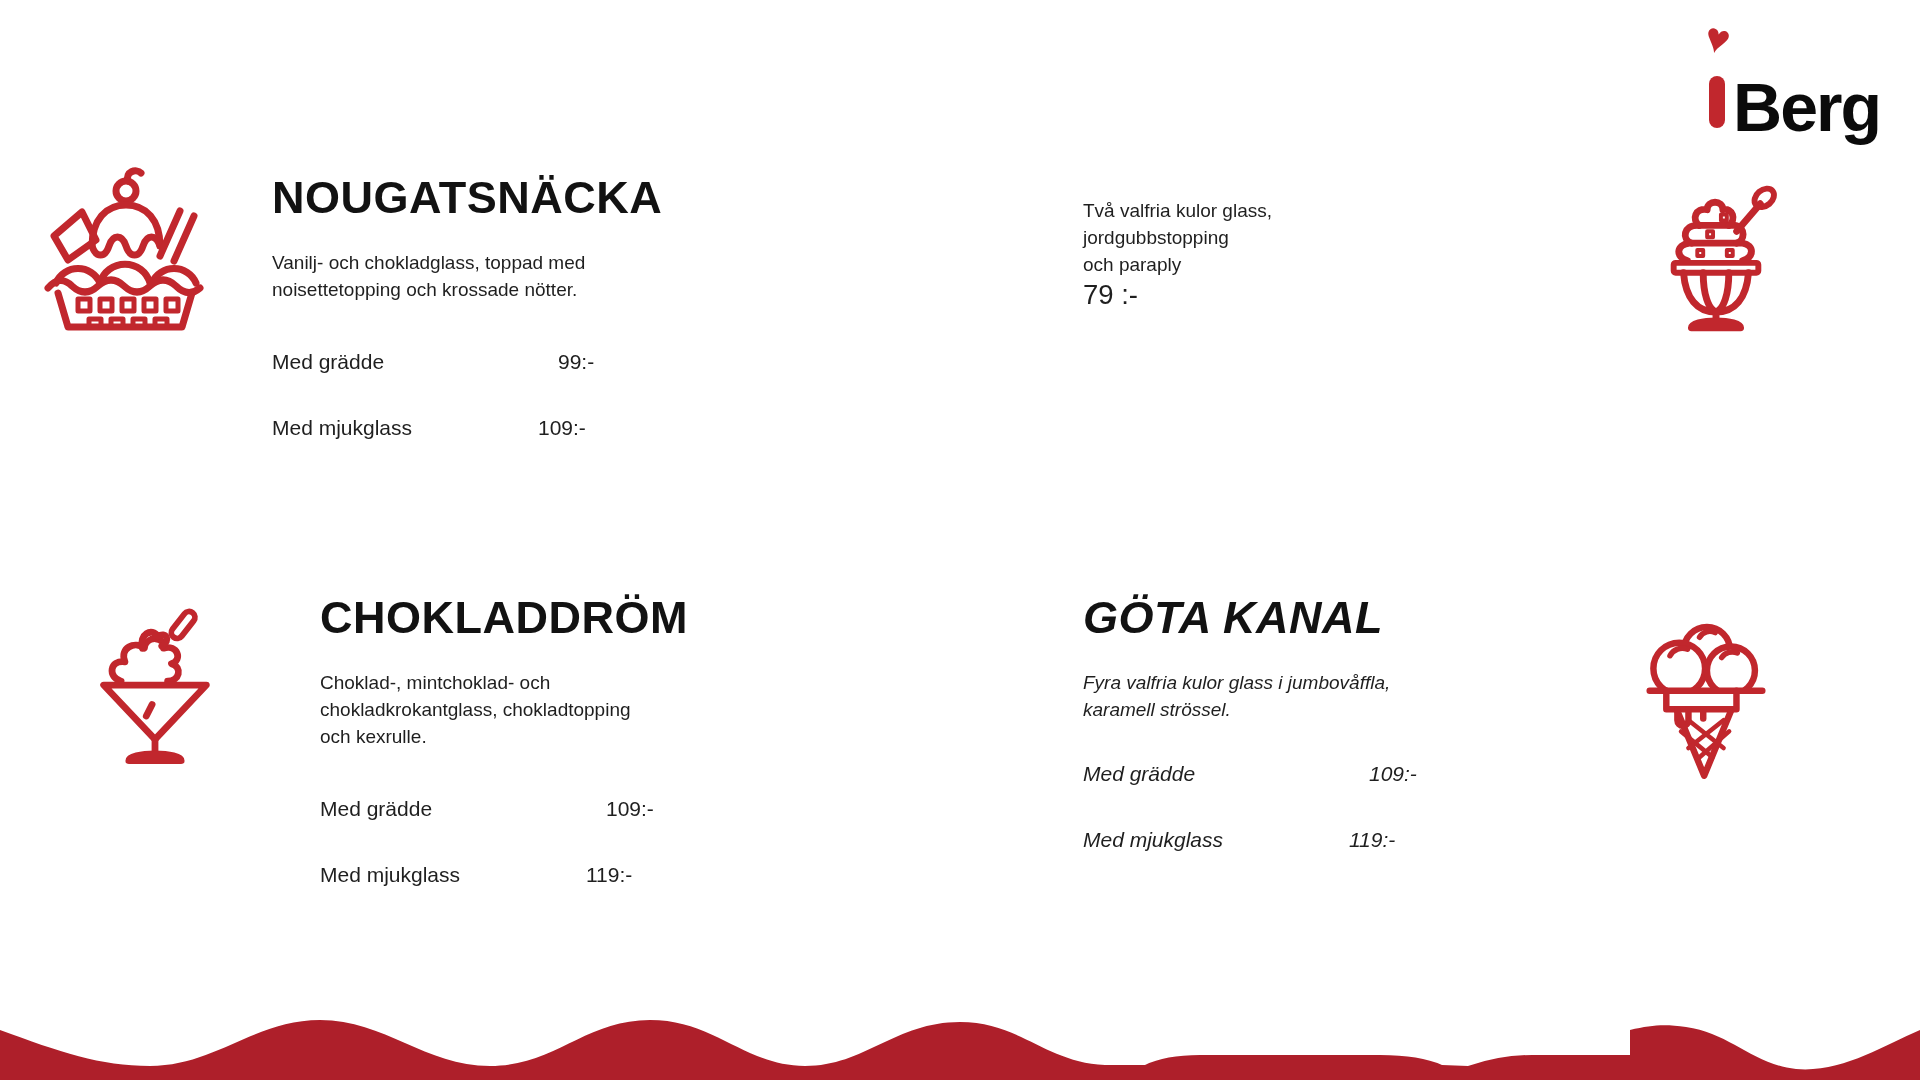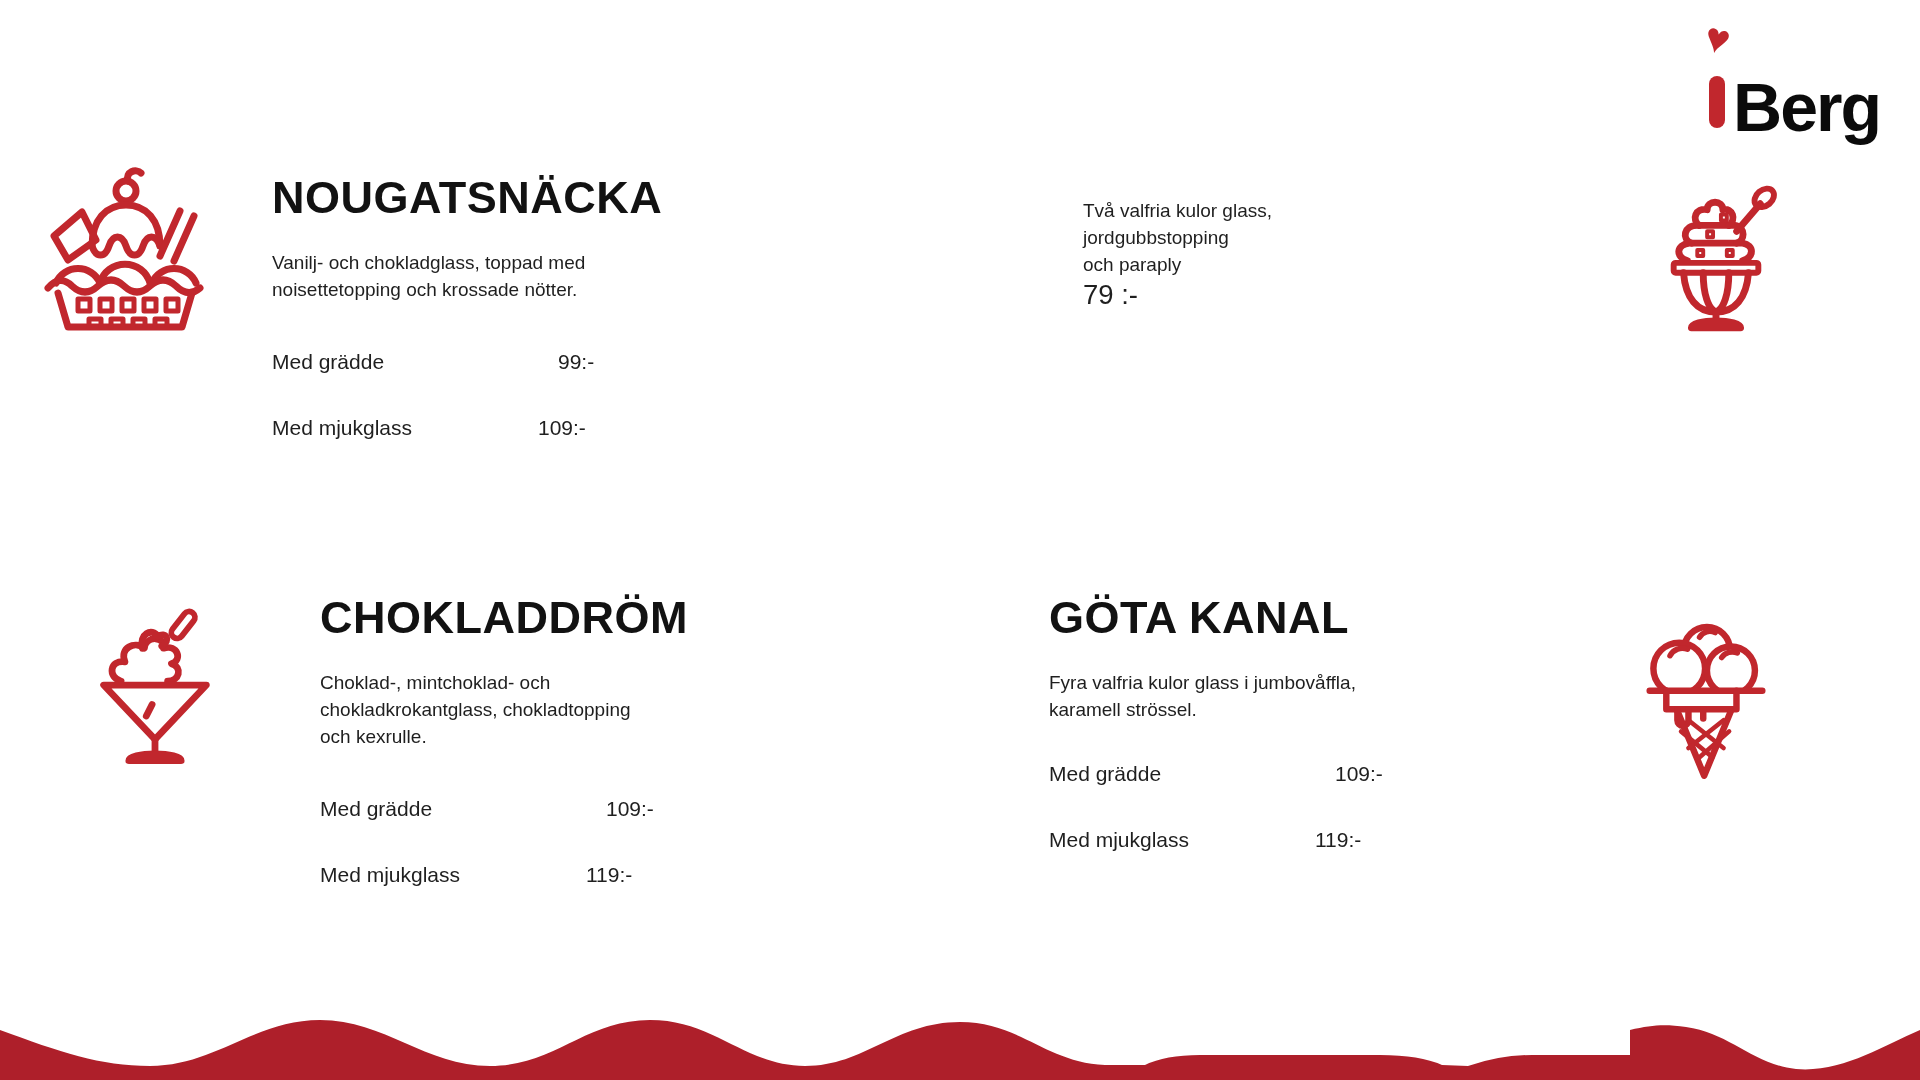--- a/index.html
+++ b/index.html
@@ -41,21 +41,21 @@
   }
   .price-row{display:flex;align-items:baseline;font-size:21px;color:var(--body);margin-top:46px;gap:28px;}
   .price-row + .price-row{margin-top:42px;}
   .price-row.tight{margin-top:38px;}
   .price-label.w-lg{width:258px;}
   .price-label.w-md{width:238px;}
   .price-solo{font-size:27.5px;color:var(--body);}
   .pos-item1{left:272px;top:172px;width:560px;}
   .pos-item2{left:1083px;top:172px;width:480px;}
   .pos-item3{left:276px;top:592px;width:580px;margin-left:44px;}
-  .pos-item4{left:1049px;top:592px;width:540px;}
+  .pos-item4{left:1083px;top:592px;width:540px;font-style:italic;}
   
   .menu-icon{position:absolute;color:var(--accent);}
   .menu-icon svg{display:block;width:100%;height:100%;}
   .pos-icon1{left:40px;top:166px;width:170px;height:170px;}
   .pos-icon2{left:1652px;top:168px;width:128px;height:168px;}
   .pos-icon3{left:92px;top:598px;width:126px;height:176px;}
   .pos-icon4{left:1646px;top:616px;width:120px;height:168px;}
   
   .wave{position:absolute;left:0;bottom:0;width:1920px;height:62px;color:var(--wave);}
   .wave svg{display:block;width:100%;height:100%;}

